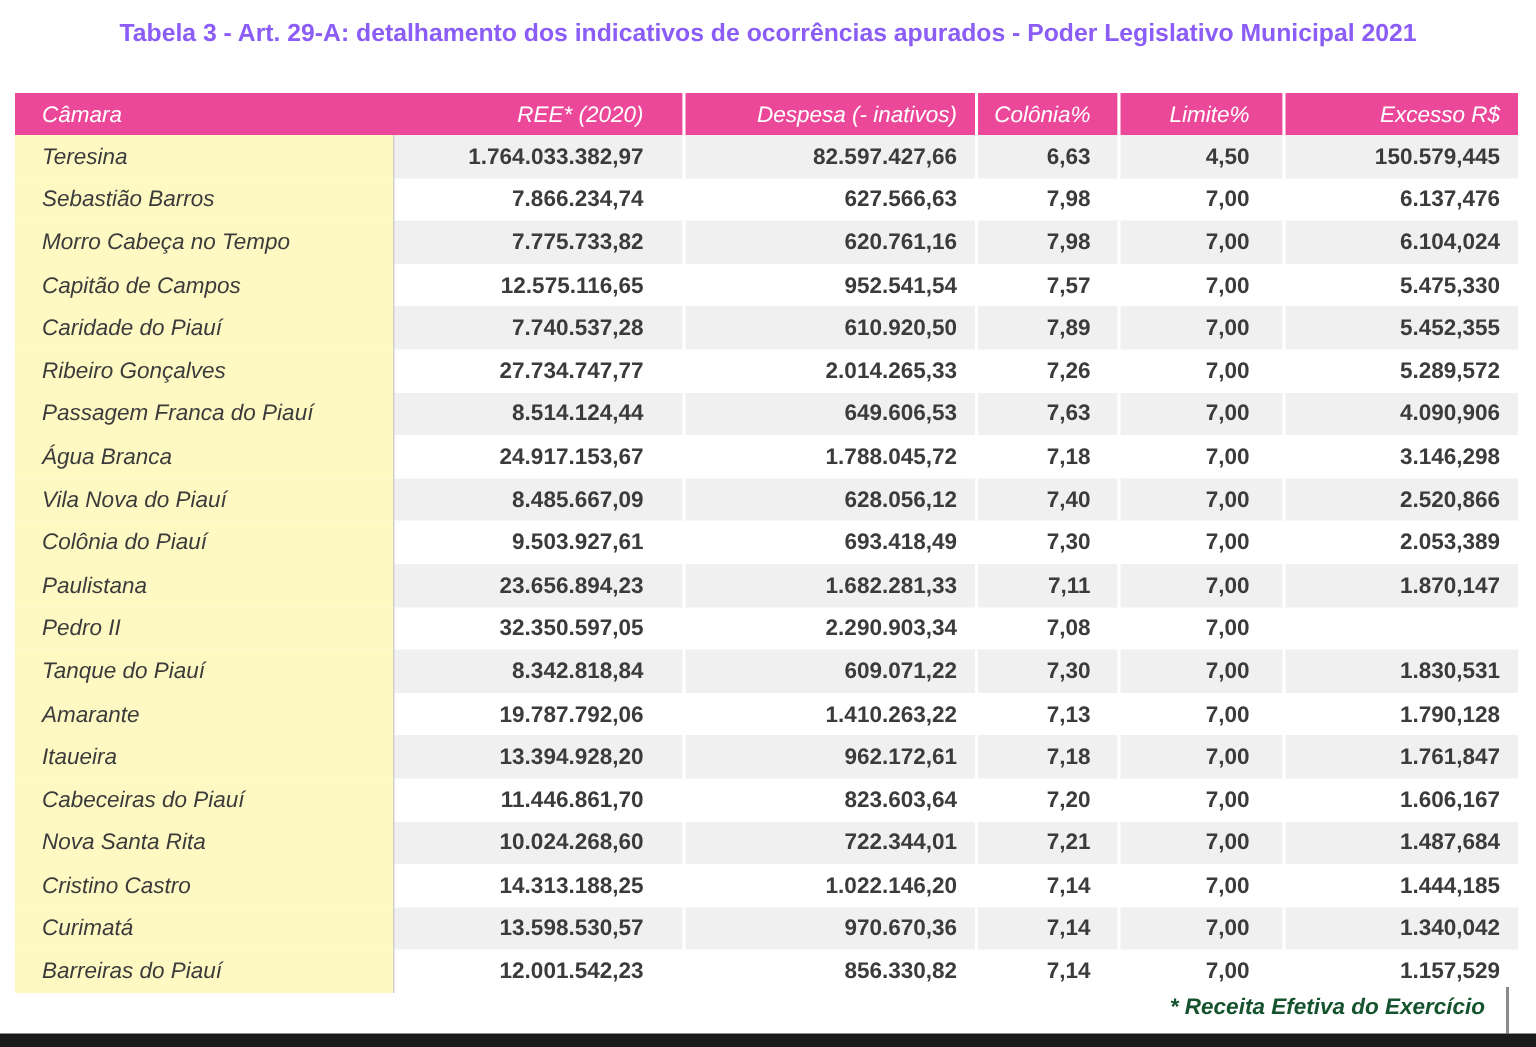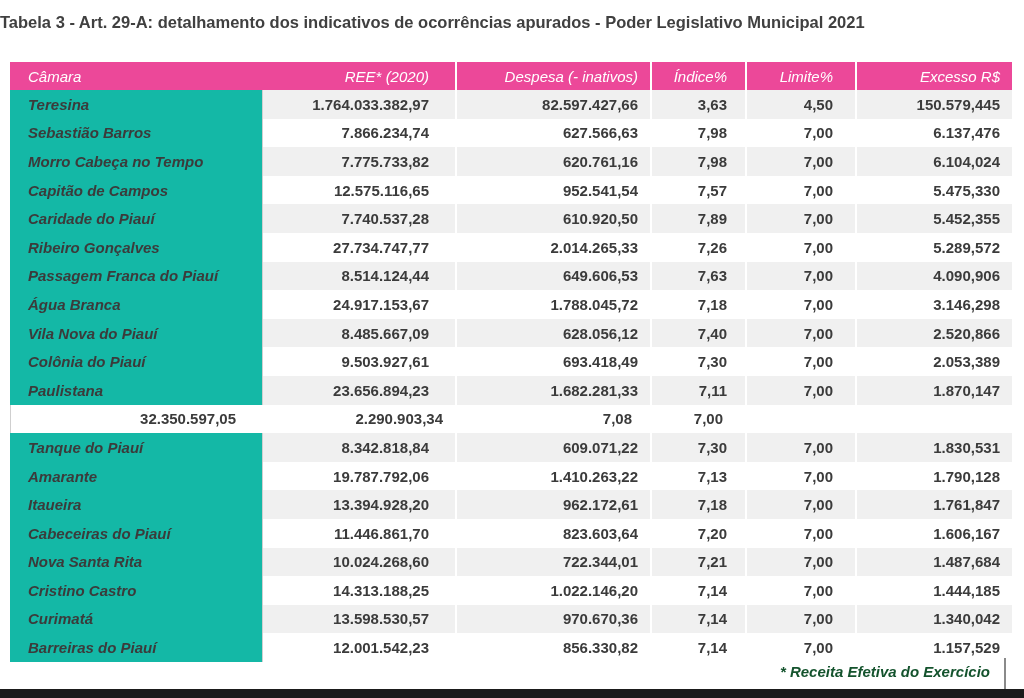--- a/index.html
+++ b/index.html
@@ -10,23 +10,24 @@
     background: #ffffff;
     overflow: hidden;
     font-family: "Liberation Sans", "DejaVu Sans", sans-serif;
     color: #3b3b3b;
   }
   .title {
     position: absolute;
     top: 13px;
     left: 0;
     right: 0;
+    text-align: center;
     font-size: 16.5px;
     font-weight: 700;
-    color: #404040;
+    color: #8b5cf6;
   }
   .tbl {
     position: absolute;
     left: 10px;
     top: 62px;
     width: 1002px;
   }
   .thead, .tr {
     display: grid;
     grid-template-columns: 252px 193px 195px 95px 110px 157px;
@@ -52,21 +53,21 @@
   .c1, .c2, .c3, .c4, .c5 { justify-content: flex-end; }
   .c1 { padding-right: 26px; }
   .c2 { padding-right: 12px; }
   .c3 { padding-right: 18px; }
   .c4 { padding-right: 22px; }
   .c5 { padding-right: 12px; }
   
   .c2, .c3, .c4, .c5 { border-left: 2px solid #ffffff; }
   
   .tbody .td { font-weight: 700; color: #3b3b3b; }
-  .tbody .c0 { font-weight: 700; font-style: italic; background: #14b8a6; }
+  .tbody .c0 { font-weight: 400; font-style: italic; background: #fef9c3; }
   .tbody .c1 { border-left: 1px solid #cfcfcf; padding-left: 47px; }
   .tr.shaded .c1, .tr.shaded .c2, .tr.shaded .c3,
   .tr.shaded .c4, .tr.shaded .c5 { background: #f0f0f0; }
   .footnote {
     position: absolute;
     top: 663px;
     right: 34px;
     font-size: 15px;
     font-weight: 700;
     font-style: italic;
@@ -93,30 +94,30 @@
 <body>
 
 <div class="page">
   <div class="title">Tabela 3 - Art. 29-A: detalhamento dos indicativos de ocorrências apurados - Poder Legislativo Municipal 2021</div>
 
   <div class="tbl">
     <div class="thead">
         <div class="td c0">Câmara</div>
         <div class="td c1">REE* (2020)</div>
         <div class="td c2">Despesa (- inativos)</div>
-        <div class="td c3">Índice%</div>
+        <div class="td c3">Colônia%</div>
         <div class="td c4">Limite%</div>
         <div class="td c5">Excesso R$</div>
       </div>
     <div class="tbody">
         <div class="tr shaded">
           <div class="td c0">Teresina</div>
           <div class="td c1">1.764.033.382,97</div>
           <div class="td c2">82.597.427,66</div>
-          <div class="td c3">3,63</div>
+          <div class="td c3">6,63</div>
           <div class="td c4">4,50</div>
           <div class="td c5">150.579,445</div>
         </div>
         <div class="tr">
           <div class="td c0">Sebastião Barros</div>
           <div class="td c1">7.866.234,74</div>
           <div class="td c2">627.566,63</div>
           <div class="td c3">7,98</div>
           <div class="td c4">7,00</div>
           <div class="td c5">6.137,476</div>
@@ -187,20 +188,21 @@
         </div>
         <div class="tr shaded">
           <div class="td c0">Paulistana</div>
           <div class="td c1">23.656.894,23</div>
           <div class="td c2">1.682.281,33</div>
           <div class="td c3">7,11</div>
           <div class="td c4">7,00</div>
           <div class="td c5">1.870,147</div>
         </div>
         <div class="tr">
+          <div class="td c0">Pedro II</div>
           <div class="td c1">32.350.597,05</div>
           <div class="td c2">2.290.903,34</div>
           <div class="td c3">7,08</div>
           <div class="td c4">7,00</div>
         </div>
         <div class="tr shaded">
           <div class="td c0">Tanque do Piauí</div>
           <div class="td c1">8.342.818,84</div>
           <div class="td c2">609.071,22</div>
           <div class="td c3">7,30</div>

